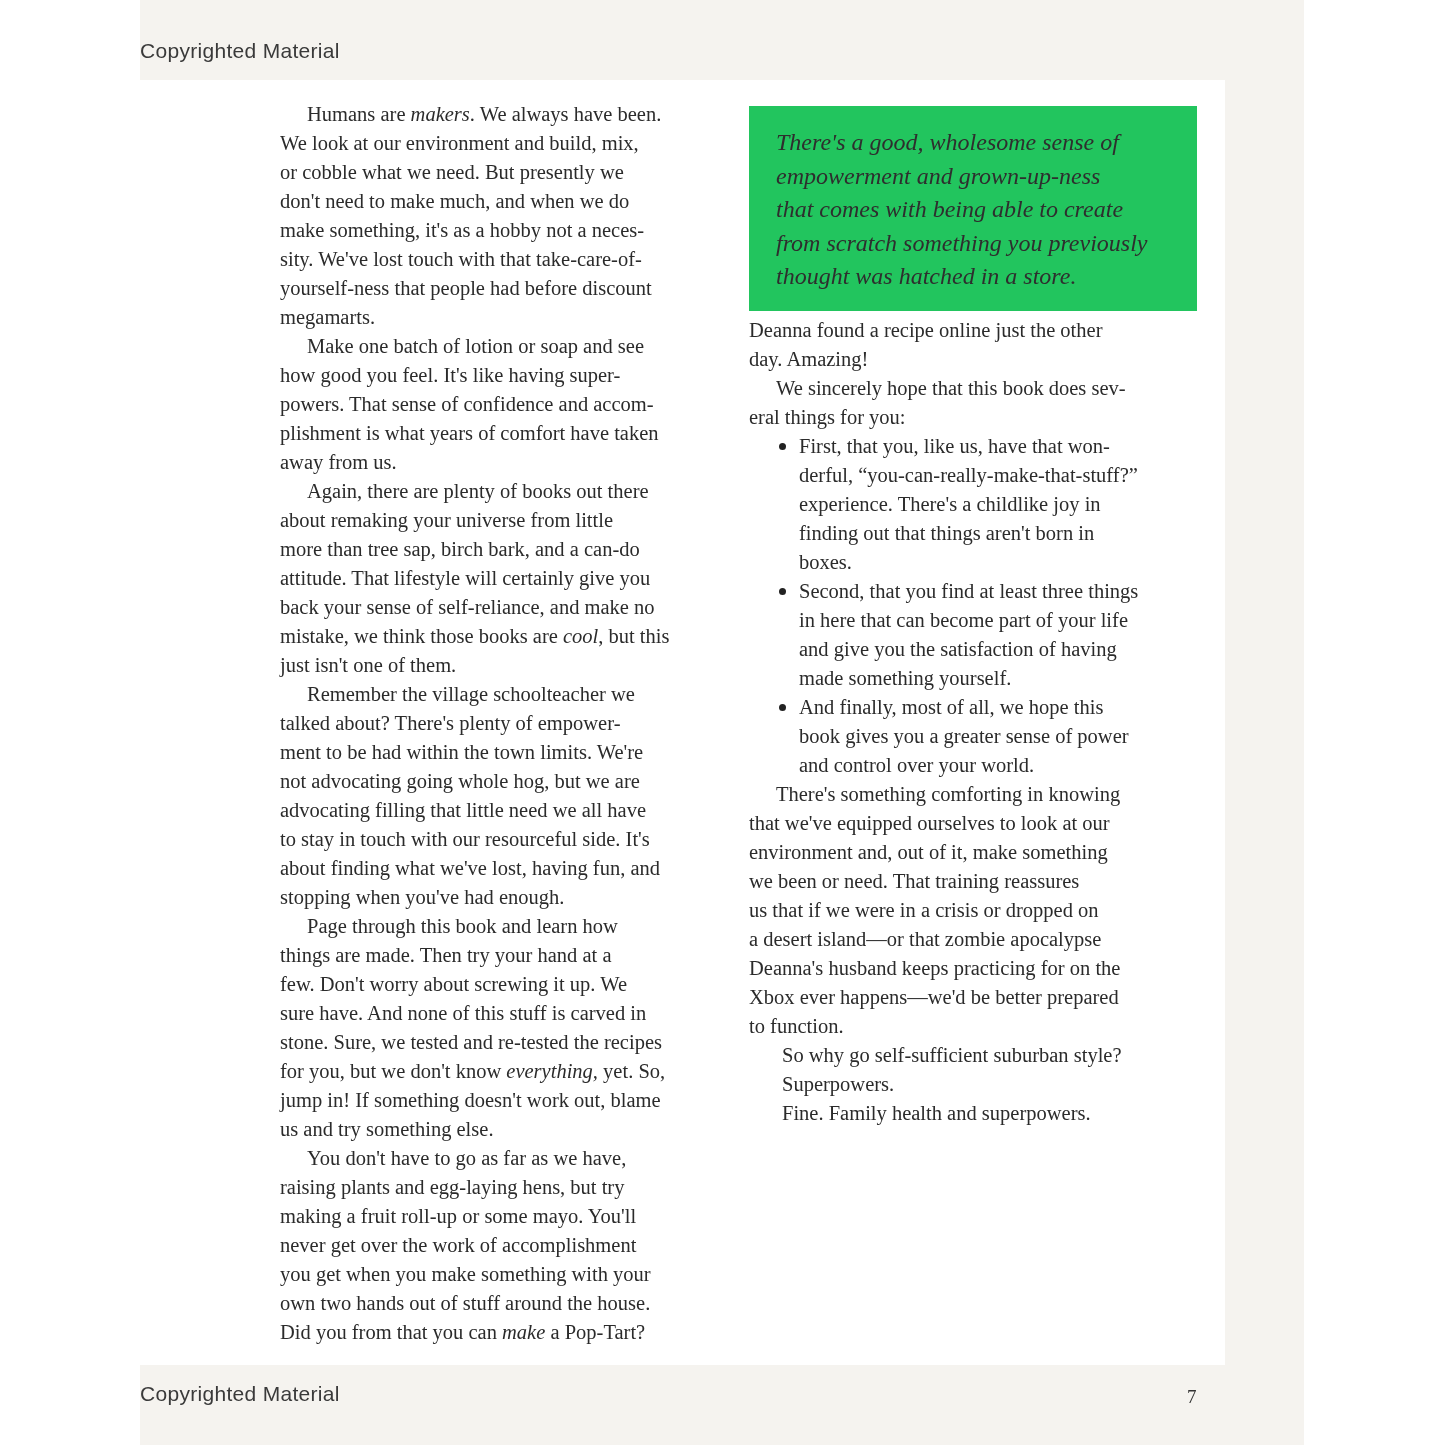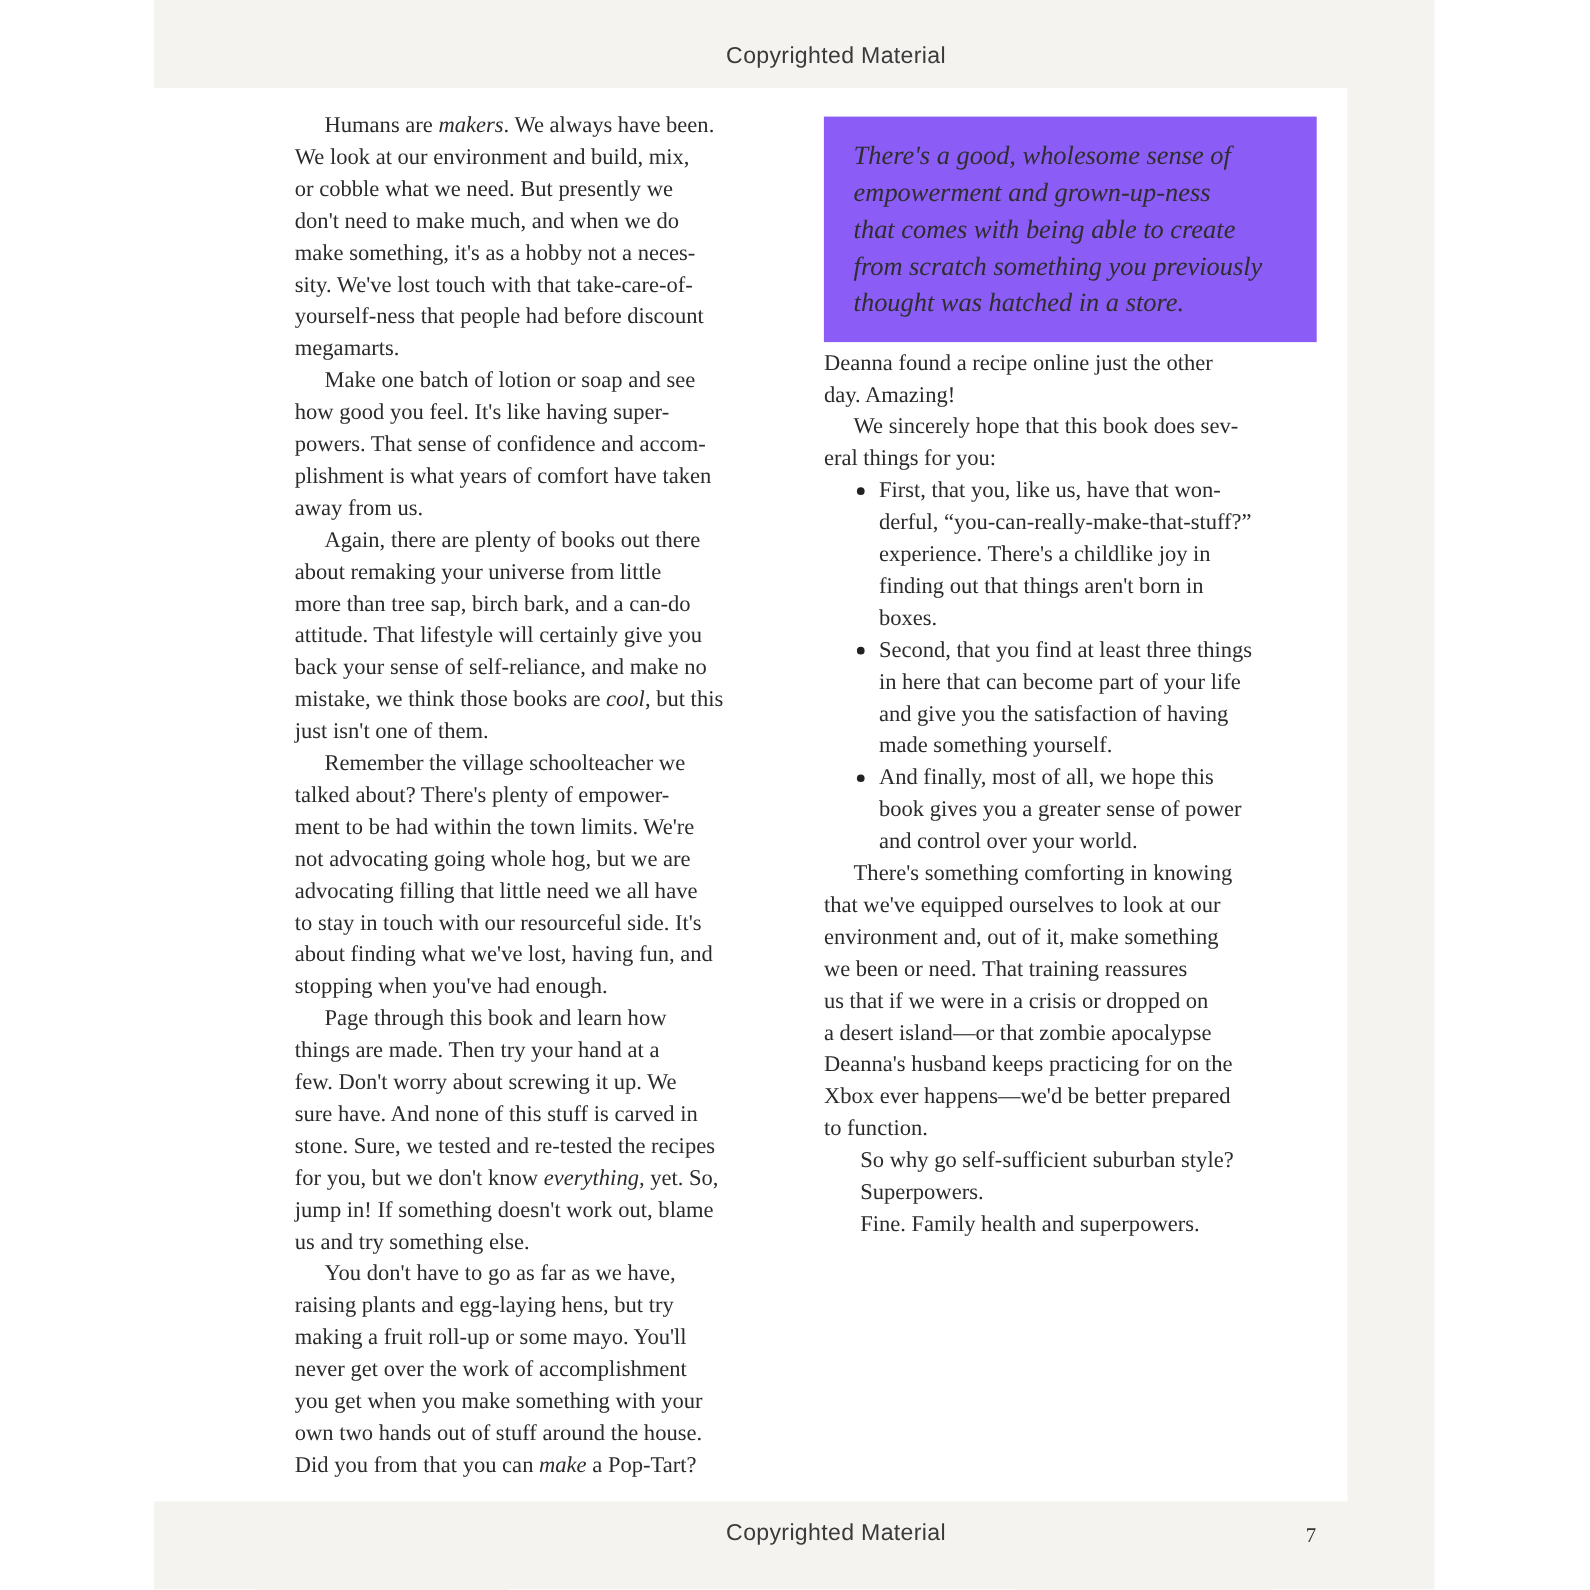--- a/index.html
+++ b/index.html
@@ -11,47 +11,47 @@
   }
   .frame {
     position: absolute; left: 140px; top: 0; width: 1164px; height: 1445px;
     background: #f5f3ef;
   }
   .page {
     position: absolute; left: 140px; top: 80px; width: 1085px; height: 1285px;
     background: #ffffff;
   }
   .copyright {
-    position: absolute; left: 140px; width: 1164px; text-align: center;
+    position: absolute; left: 140px; width: 1164px; text-align: left;
     font-family: "Liberation Sans", "DejaVu Sans", sans-serif;
-    font-size: 21px; color: #3a3a3a; letter-spacing: 0.3px; margin-left: 38px;
+    font-size: 21px; color: #3a3a3a; letter-spacing: 0.3px;
   }
   .copyright.top { top: 39px; }
   .copyright.bottom { top: 1382px; }
   .page-number {
     position: absolute; left: 1187px; top: 1386px;
     font-family: "Liberation Serif", serif; font-size: 19px; color: #333;
   }
   .col {
     position: absolute; font-size: 20.5px; line-height: 29px;
   }
-  .col.left { left: 268px; top: 100px; width: 452px; }
+  .col.left { left: 280px; top: 100px; width: 452px; }
   .col.right { left: 749px; top: 316px; width: 452px; }
   .line { display: block; white-space: nowrap; height: 29px; }
   .indent { padding-left: 27px; }
   .indent2 { padding-left: 33px; }
   .bullet-line { padding-left: 50px; position: relative; }
   .bullet-dot {
     position: absolute; left: 30px; top: 11px; width: 7px; height: 7px;
     border-radius: 50%; background: #222;
   }
   em { font-style: italic; }
   .pullquote {
     position: absolute; left: 749px; top: 106px; width: 448px; height: 205px;
-    background: #8b5cf6; box-sizing: border-box; padding: 20px 0 0 27px;
+    background: #22c55e; box-sizing: border-box; padding: 20px 0 0 27px;
     font-style: italic; font-size: 24px; line-height: 33.5px; color: #2e2e2e;
   }
   .pullquote .line { height: 33.5px; }
 </style>
 </head>
 <body>
 
 <div class="frame"></div>
 <div class="page"></div>
 

